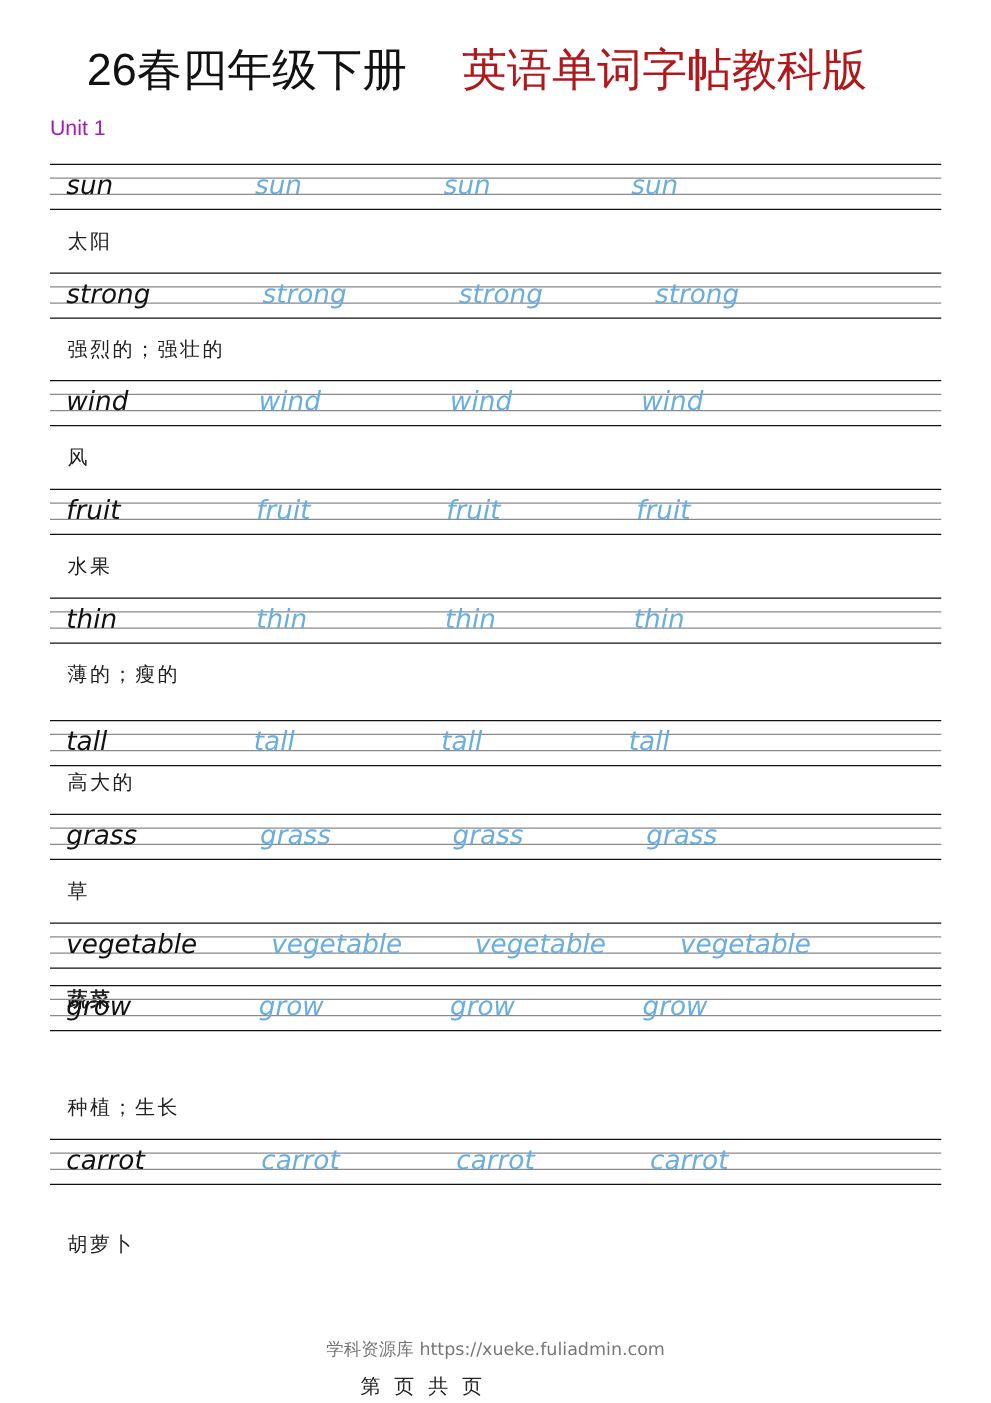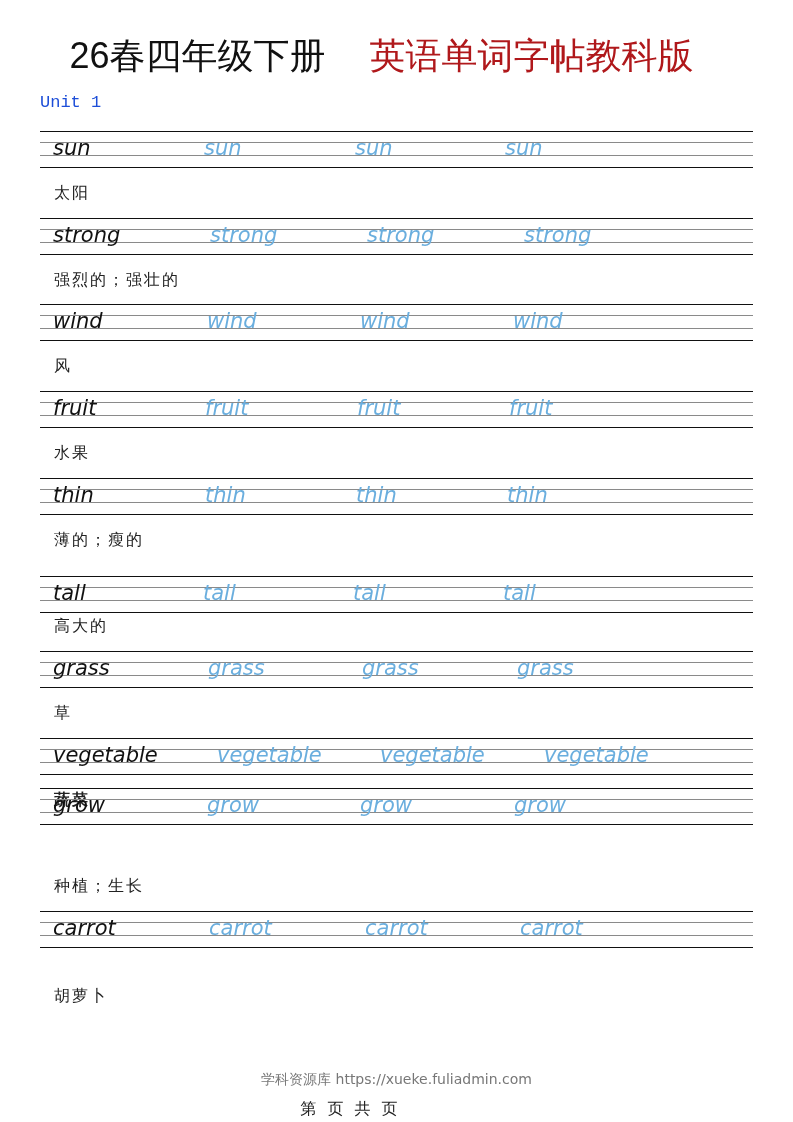--- a/index.html
+++ b/index.html
@@ -1,30 +1,30 @@
 <!DOCTYPE html>
 <html><head>
 <meta charset="utf-8">
 <style>
   html, body { margin:0; padding:0; background:#ffffff; }
   body { width:793px; height:1122px; position:relative; overflow:hidden; font-family:"DejaVu Sans", sans-serif; }
   .title { position:absolute; left:0; top:30px; width:763px; text-align:center; font-family:"Liberation Sans", sans-serif; font-size:36px; line-height:52px; color:#111; letter-spacing:0px; }
   .title .red { color:#b0181b;margin-left:44px; }
-  .unit { position:absolute; left:40px; top:93px; font-family:Liberation Mono, monospace; font-size:17px; color:#1d4ed8; }
+  .unit { position:absolute; left:40px; top:93px; font-family:Liberation Sans, sans-serif; font-size:17px; color:#a21caf; }
   .row { position:absolute; left:40px; width:713px; height:37px; }
   .row .ln { position:absolute; left:0; width:713px; height:0; }
   .row .l1 { top:0; border-top:1px solid #111; }
   .row .l2 { top:11px; border-top:1px solid #8a8a8a; }
   .row .l3 { top:24px; border-top:1px solid #8a8a8a; }
   .row .l4 { top:36px; border-top:1px solid #111; }
   .row .word { position:absolute; top:3px; left:13px; font-family:"DejaVu Sans", sans-serif; font-style:italic; font-size:21px; line-height:28px; color:#111; white-space:nowrap; }
   .row .copy { position:absolute; top:3px; font-family:"DejaVu Sans", sans-serif; font-style:italic; font-size:21px; line-height:28px; color:#6aaede; white-space:nowrap; }
   .meaning { position:absolute; left:54px; font-family:"DejaVu Serif", serif; font-size:16px; color:#222; letter-spacing:2px; }
   .footer-src { position:absolute; top:1071px; left:0; width:793px; text-align:center; font-size:14px; color:#777; font-family:"DejaVu Sans", sans-serif; }
-  .footer-page { position:absolute; top:1099px; left:16px; width:666px; text-align:center; font-size:16px; color:#222; font-family:"DejaVu Sans", sans-serif; word-spacing:6px; }
+  .footer-page { position:absolute; top:1099px; left:4px; width:666px; text-align:center; font-size:16px; color:#222; font-family:"DejaVu Sans", sans-serif; word-spacing:6px; }
 </style>
 </head>
 <body>
 
 <div class="title"><span>26春四年级下册</span><span class="red">英语单词字帖教科版</span></div>
 
 <div class="unit">Unit 1</div>
 
 <div id="rows">
     <div class="row" style="top: 131px;">

